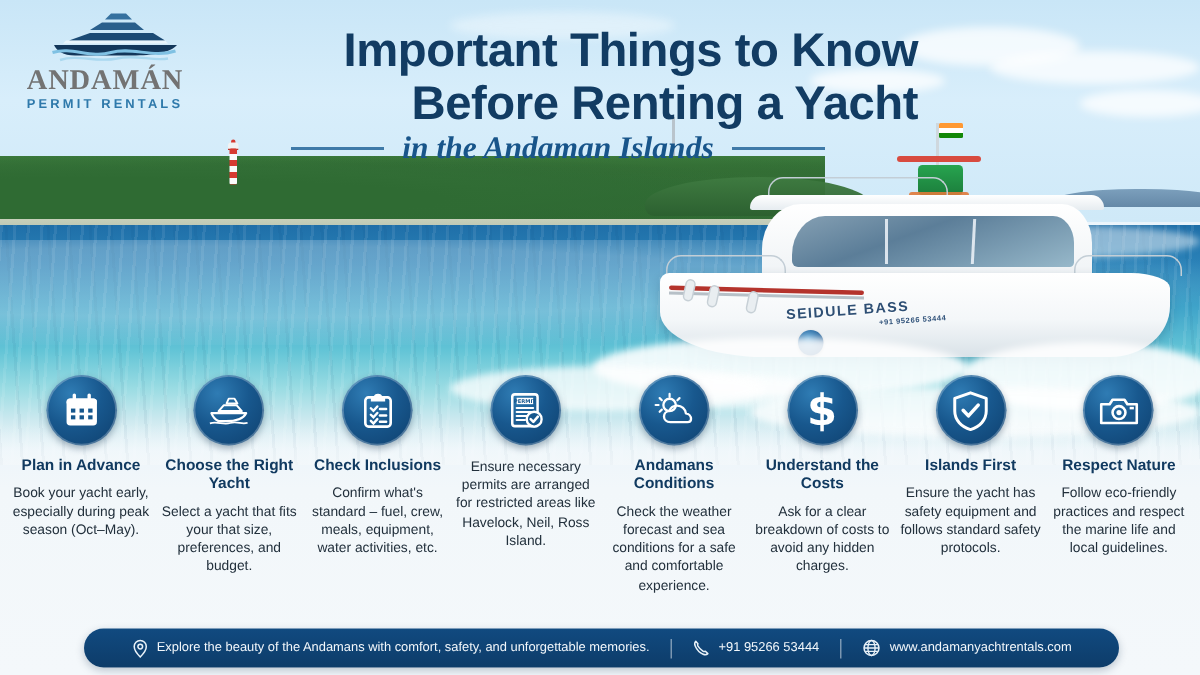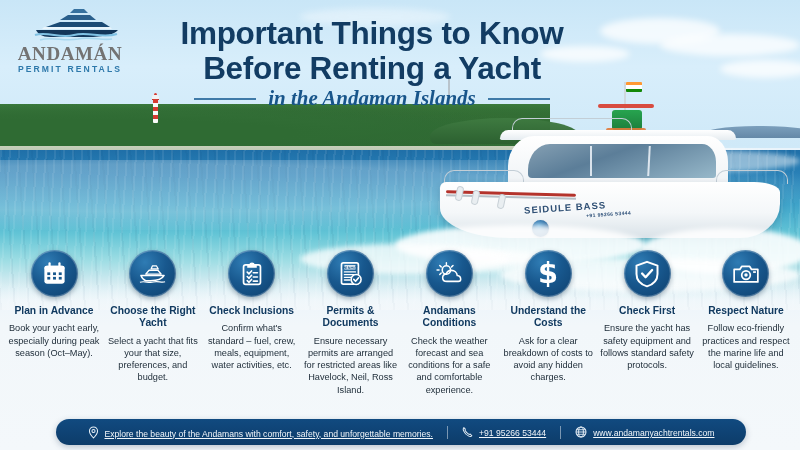--- a/index.html
+++ b/index.html
@@ -233,21 +233,21 @@
   }
   .logo-sub {
     position: absolute; left: 0; top: 58px; width: 124px;
     text-align: center; font-size: 8.6px; font-weight: 700;
     color: #2e79ab; letter-spacing: 2.1px;
   }
 
   
   .title {
     position: absolute; left: 132px; top: 16px; width: 480px;
-    text-align: center; color: #123c63;
+    text-align: right; color: #123c63;
     font-size: 31.5px; font-weight: 700; line-height: 35px;
     letter-spacing: -.3px;
   }
   .subtitle-row {
     position: absolute; left: 132px; top: 86px; width: 480px;
     display: flex; align-items: center; justify-content: center; gap: 12px;
   }
   .sub-rule { height: 2px; width: 62px; background: #2f6e9e; opacity:.9; }
   .subtitle {
     font-family: "Liberation Serif", serif;
@@ -279,21 +279,21 @@
 
   
   .footer {
     position: absolute; left: 56px; top: 419px; width: 690px; height: 26px;
     background: linear-gradient(180deg,#114a80,#0d3c69);
     border-radius: 13px;
     display: flex; align-items: center; justify-content: center; gap: 14px;
     color: #f2f7fb; font-size: 8.6px;
     box-shadow: 0 2px 6px rgba(10,40,70,.25);
   }
-  .fcell { display: flex; align-items: flex-end; gap: 6px; white-space: nowrap; text-decoration: underline; }
+  .fcell { display: flex; align-items: flex-start; gap: 6px; white-space: nowrap; }
   .fsep { width: 1px; height: 13px; background: rgba(255,255,255,.45); }
   .footer svg { display: block; }
 </style>
 </head>
 <body>
 
 <div class="poster">
 
   <div class="sky"></div>
   <div class="cloud c1"></div>
@@ -447,21 +447,20 @@
           <g stroke="#fff" stroke-width="1.2" stroke-linecap="round">
             <path d="M6.6 10.6 H16.4"></path>
               <path d="M6.6 13 H16.4"></path>
               <path d="M6.6 15.4 H14"></path>
               <path d="M6.6 17.8 H11.6"></path>
           </g>
           <circle cx="17" cy="17.3" r="4.4" fill="#16578d" stroke="#fff" stroke-width="1.4"></circle>
           <path d="M14.9 17.3 L16.5 18.9 L19.2 15.8" stroke="#fff" stroke-width="1.5" fill="none" stroke-linecap="round" stroke-linejoin="round"></path>
         </svg>
       </div>
-      <div class="item-title">Permits &amp; Documents</div>
       <div class="item-desc">Ensure necessary permits are arranged for restricted areas like Havelock, Neil, Ross Island.</div>
     </div>
 
     <div class="item">
       <div class="badge">
         <svg width="29" height="29" viewBox="0 0 28 24">
           <circle cx="11" cy="8.6" r="4" fill="none" stroke="#fff" stroke-width="1.5"></circle>
           <g stroke="#fff" stroke-width="1.4" stroke-linecap="round">
             <path d="M11 1.5 V3.4"></path>
               <path d="M4.6 4.2 L6 5.6"></path>
@@ -486,21 +485,21 @@
       <div class="item-desc">Ask for a clear breakdown of costs to avoid any hidden charges.</div>
     </div>
 
     <div class="item">
       <div class="badge">
         <svg width="26" height="28" viewBox="0 0 22 24">
           <path d="M11 1.6 L20 4.8 V12 C20 17.2 16.2 21 11 22.6 C5.8 21 2 17.2 2 12 V4.8 Z" fill="none" stroke="#fff" stroke-width="1.7" stroke-linejoin="round"></path>
           <path d="M6.8 11.6 L9.8 14.8 L15.4 8.6" fill="none" stroke="#fff" stroke-width="2" stroke-linecap="round" stroke-linejoin="round"></path>
         </svg>
       </div>
-      <div class="item-title">Check First</div>
+      <div class="item-title">Islands First</div>
       <div class="item-desc">Ensure the yacht has safety equipment and follows standard safety protocols.</div>
     </div>
 
     <div class="item">
       <div class="badge">
         <svg width="28" height="24" viewBox="0 0 26 20">
           <path d="M2 5.8 H7.2 L9 3 H16.4 L18.2 5.8 H24 V17.4 H2 Z" fill="none" stroke="#fff" stroke-width="1.6" stroke-linejoin="round"></path>
           <circle cx="13" cy="11" r="4" fill="none" stroke="#fff" stroke-width="1.6"></circle>
           <circle cx="13" cy="11" r="1.6" fill="#fff"></circle>
           <rect x="19.6" y="7.4" width="2.6" height="1.6" fill="#fff"></rect>

